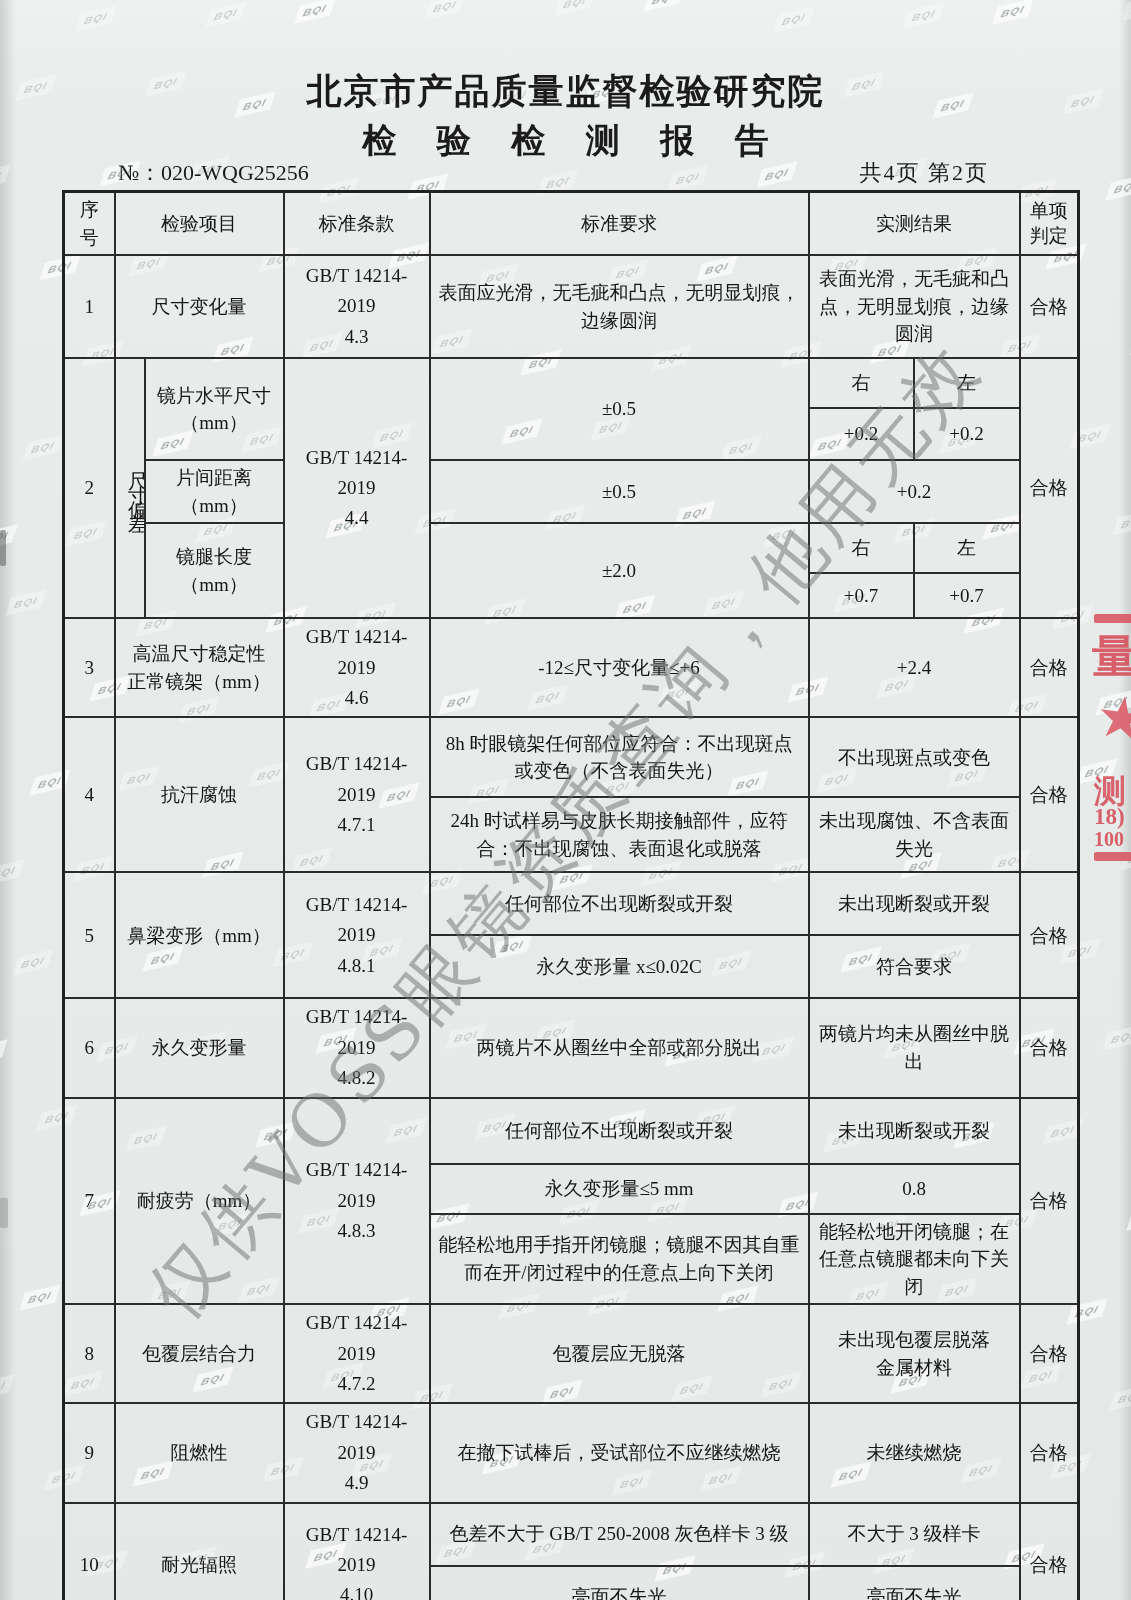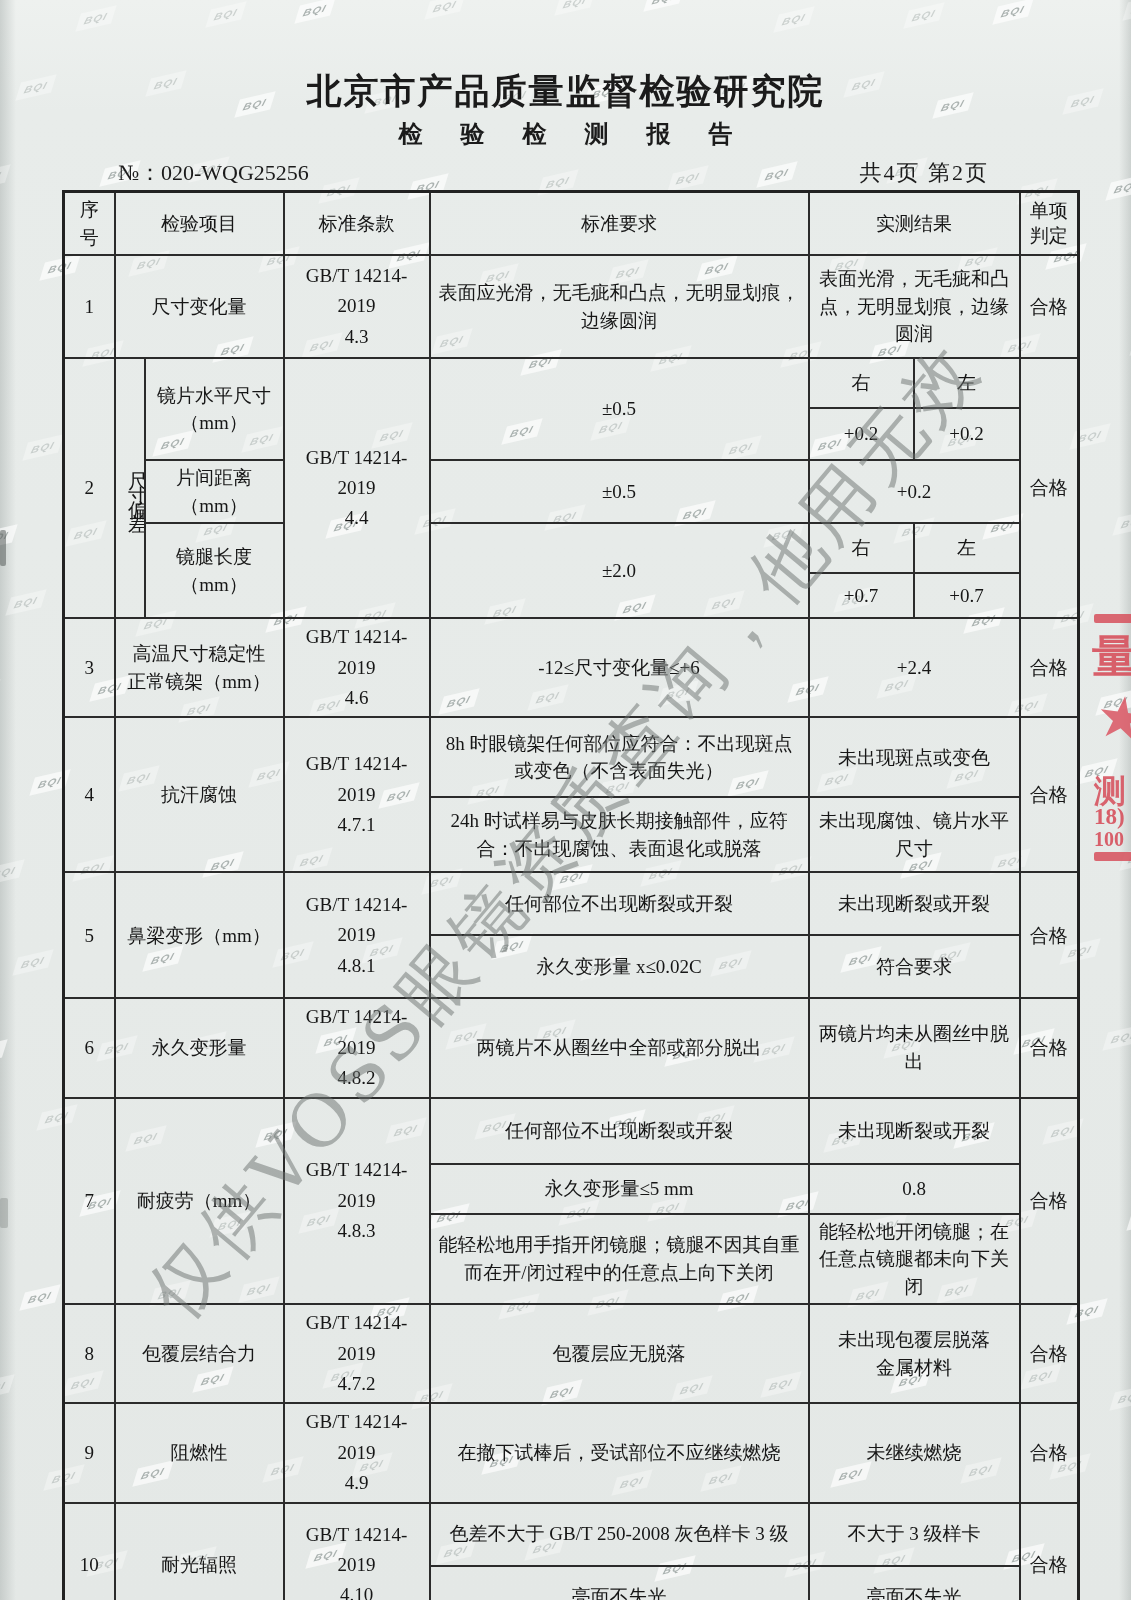--- a/index.html
+++ b/index.html
@@ -20,21 +20,21 @@
     transform:skewX(-30deg) rotate(-15deg);
     display:flex;align-items:center;justify-content:center;
     font:italic bold 10px "Liberation Sans",sans-serif;
     color:rgba(148,158,155,0.85);letter-spacing:1px;
   }
   
   .doc-header{position:absolute;left:0;top:0;width:100%;z-index:3;}
   .institute{position:absolute;top:68px;left:0;width:100%;text-align:center;
     font-size:35px;font-weight:bold;letter-spacing:2px;}
   .report-title{position:absolute;top:118px;left:0;width:100%;text-align:center;
-    font-size:24px;font-weight:bold;letter-spacing:16px;text-indent:16px;}
+    font-size:34px;font-weight:bold;letter-spacing:16px;text-indent:16px;}
   .meta-line{position:absolute;top:158px;left:0;width:100%;height:30px;font-size:22px;}
   .report-no{position:absolute;left:118px;top:0;}
   .pagination{position:absolute;right:142px;top:0;letter-spacing:2px;}
   
   .table-wrap{position:absolute;left:62px;top:190px;z-index:3;}
   table.report{
     border-collapse:collapse;table-layout:fixed;width:1015px;
     font-size:19px;line-height:1.45;color:#161616;
   }
   table.report td{
@@ -371,26 +371,26 @@
   </tr>
 
   <tr style="height:80px">
     <td rowspan="2">4</td>
     <td rowspan="2" colspan="2">抗汗腐蚀</td>
     <td rowspan="2" class="std-cell">
       <span>GB/T 14214-2019</span><br>
       <span>4.7.1</span>
     </td>
     <td class="left">8h 时眼镜架任何部位应符合：不出现斑点或变色（不含表面失光）</td>
-    <td colspan="2">未出现斑点或变色</td>
+    <td colspan="2">不出现斑点或变色</td>
     <td rowspan="2">合格</td>
   </tr>
   <tr style="height:75px">
     <td class="left">24h 时试样易与皮肤长期接触部件，应符合：不出现腐蚀、表面退化或脱落</td>
-    <td colspan="2" class="left">未出现腐蚀、镜片水平尺寸</td>
+    <td colspan="2" class="left">未出现腐蚀、不含表面失光</td>
   </tr>
 
   <tr style="height:63px">
     <td rowspan="2">5</td>
     <td rowspan="2" colspan="2" class="left">鼻梁变形（mm）</td>
     <td rowspan="2" class="std-cell">
       <span>GB/T 14214-2019</span><br>
       <span>4.8.1</span>
     </td>
     <td>任何部位不出现断裂或开裂</td>

